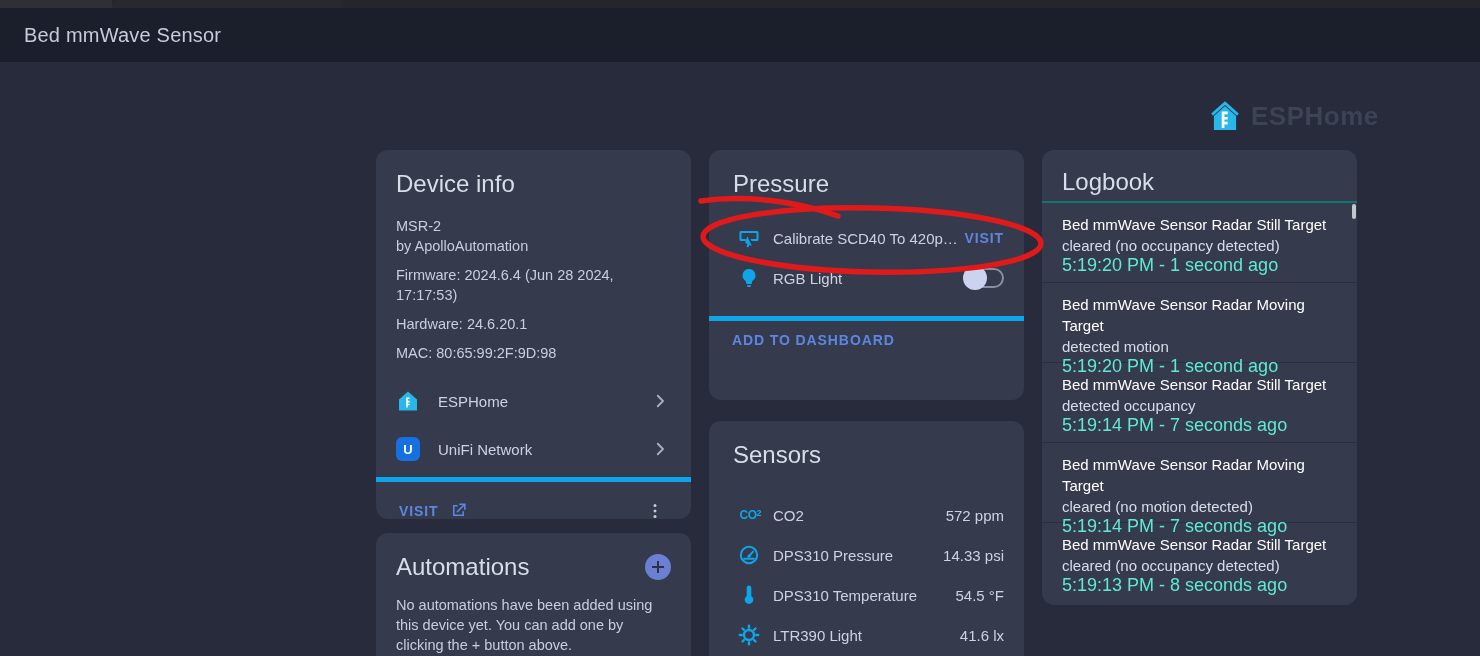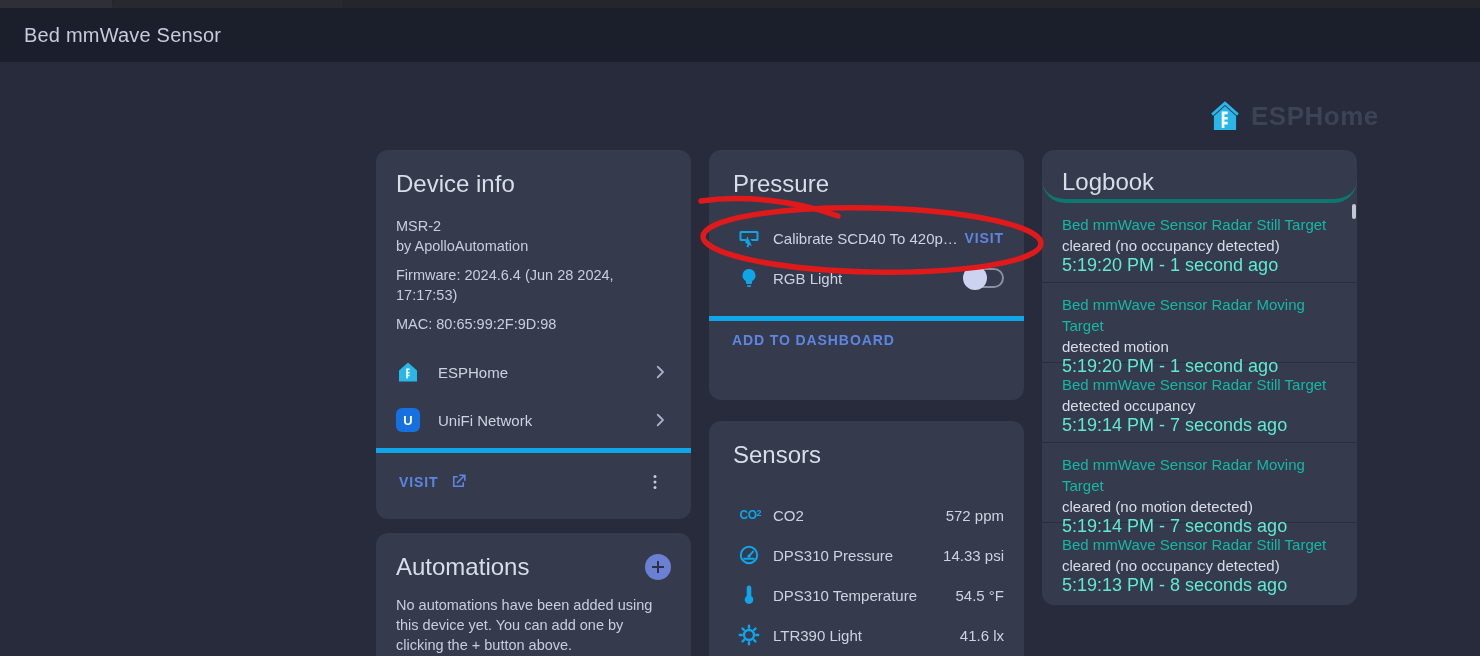--- a/index.html
+++ b/index.html
@@ -59,24 +59,24 @@
   .co2-glyph { font-size:12px; font-weight:700; color:#a6acc4; letter-spacing:-.5px; }
   .co2-glyph sub { font-size:9px; }
   
   .auto-head { display:flex; align-items:center; padding:20px 20px 0 20px; margin-bottom:14px; }
   .plus-btn { width:26px; height:26px; border-radius:50%; background:#6b80d2; position:relative; cursor:pointer; }
   .plus-btn::before, .plus-btn::after { content:""; position:absolute; background:#2c3144; }
   .plus-btn::before { left:7px; top:12px; width:12px; height:2.4px; }
   .plus-btn::after { left:11.8px; top:7px; width:2.4px; height:12px; }
   .auto-text { padding:0 20px; font-size:14.5px; line-height:20px; color:#c9cdde; }
   
-  .lb-head { height:53px; padding:18px 0 0 20px; border-bottom:4px solid #0f766e;border-radius:23px; }
+  .lb-head { height:53px; padding:18px 0 0 20px; border-bottom:2px solid #0f766e; }
   .lb-entry { height:80px; padding:11px 16px 0 20px; border-bottom:1px solid #2a2e3e; cursor:pointer; }
   .lb-entry:last-child { border-bottom:none; }
-  .lb-name { font-size:15px; line-height:21px; color:#14b8a6; }
+  .lb-name { font-size:15px; line-height:21px; color:#ffffff; }
   .lb-action { font-size:15px; line-height:21px; color:#d9dce9; }
   .lb-time { font-size:18px; line-height:19px; color:#5eead4; }
   .lb-scrollbar { position:absolute; right:2px; top:204px; width:4px; height:15px; background:#c4c6ce; border-radius:2px; cursor:pointer; }
   
   #annotation { position:absolute; left:0; top:0; width:1480px; height:656px; pointer-events:none; z-index:60; }
   svg.ic { display:block; }
 </style>
 </head>
 <body>
 
@@ -102,20 +102,23 @@
 
 <div class="card" id="card-device-info">
   <div class="di-pad">
     <div class="card-title di-title">Device info</div>
     <div class="di-block">
       <div class="di-line">MSR-2</div>
       <div class="di-line">by ApolloAutomation</div>
     </div>
     <div class="di-block" style="margin-top:9px">
       <div class="di-line">Firmware: 2024.6.4 (Jun 28 2024, 17:17:53)</div>
+    </div>
+    <div class="di-block" style="margin-top:9px">
+      <div class="di-line">Hardware: 24.6.20.1</div>
     </div>
     <div class="di-block" style="margin-top:9px; margin-bottom:14px">
       <div class="di-line">MAC: 80:65:99:2F:9D:98</div>
     </div>
   </div>
   <div class="link-row">
     <span>
       <svg class="ic" width="24" height="24" viewBox="0 0 24 24">
         <path d="M12 2.5 3 10.5v11h18v-11z" fill="#29b6e8"></path>
         <path d="M13.6 8.5h-3.4v10h1.6v-2.2h1.8v-1.6h-1.8v-1.3h1.8v-1.6h-1.8V10h1.8z" fill="#ffffff"></path>

